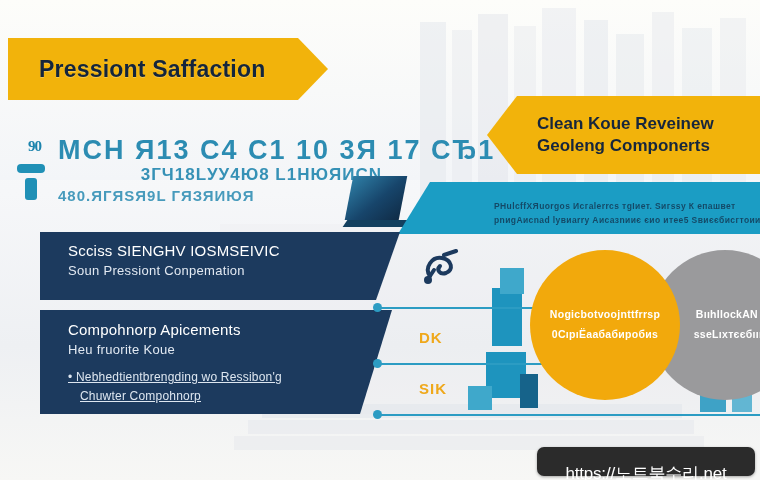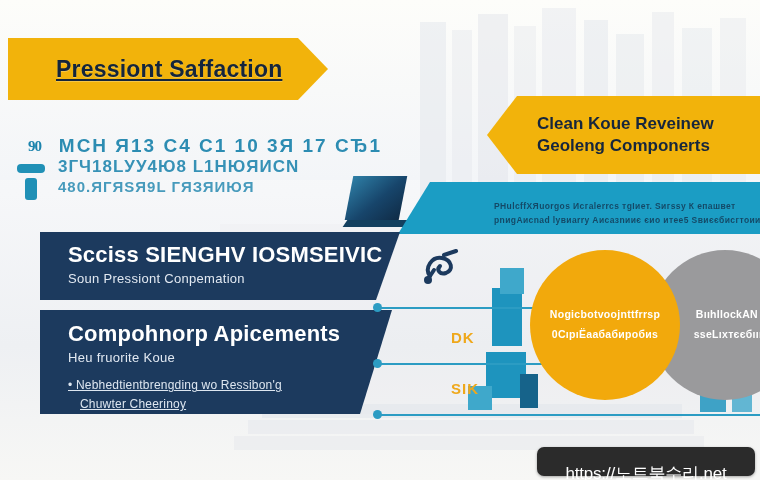--- a/index.html
+++ b/index.html
@@ -20,24 +20,23 @@
   .ghost-soft{position:absolute;background:#eaecef;opacity:.7;}
 
   
   .banner-left{
     position:absolute;left:8px;top:38px;width:320px;height:62px;
     background:#F2B30B;
     clip-path:polygon(0 0, 290px 0, 320px 31px, 290px 62px, 0 62px);
     display:flex;align-items:center;
   }
   .banner-left-title{
-    margin-left:48px;color:#14253c;font-size:23px;font-weight:bold;
+    margin-left:31px;color:#14253c;font-size:23px;font-weight:bold;
     letter-spacing:.2px;white-space:nowrap;
     text-shadow:0 1px 0 rgba(255,255,255,.25);
-    text-decoration:underline;
   }
 
   
   .banner-right{
     position:absolute;left:487px;top:96px;width:273px;height:78px;
     background:#F2B30B;
     clip-path:polygon(30px 0, 273px 0, 273px 78px, 30px 78px, 0 39px);
     display:flex;flex-direction:column;justify-content:center;
   }
   .banner-right-l1,.banner-right-l2{
@@ -56,22 +55,22 @@
     border-radius:4px;background:#2090B6;
   }
   .stat-icon-b{
     position:absolute;left:13px;top:42px;width:12px;height:22px;
     border-radius:3px;background:#2090B6;
   }
   .stat-line{
     color:#1C84AD;white-space:nowrap;font-weight:bold;
     margin-left:46px;
   }
-  .sl1{font-size:19px;letter-spacing:2px;line-height:1.05;opacity:.92;text-align:right;}
-  .sl2{font-size:17px;letter-spacing:1px;line-height:1.25;opacity:.88;}
+  .sl1{font-size:27px;letter-spacing:2px;line-height:1.05;opacity:.92;text-align:right;}
+  .sl2{font-size:17px;letter-spacing:1px;line-height:1.25;opacity:.88;text-align:right;}
   .sl3{font-size:15px;letter-spacing:1px;line-height:1.30;opacity:.80;}
 
   
   .laptop{position:absolute;left:345px;top:176px;width:62px;height:52px;}
   .laptop-screen{
     position:absolute;left:4px;top:0;width:54px;height:44px;
     background:linear-gradient(135deg,#2e7fa6 0%,#17456b 55%,#102c47 100%);
     transform:skewX(-11deg);
   }
   .laptop-base{
@@ -99,21 +98,21 @@
     left:40px;top:232px;width:360px;height:68px;
     clip-path:polygon(0 0, 360px 0, 336px 68px, 0 68px);
     padding:10px 0 0 0;
   }
   .panel-b{
     left:40px;top:310px;width:360px;height:104px;
     clip-path:polygon(0 0, 352px 0, 320px 104px, 0 104px);
     padding:11px 0 0 0;
   }
   .panel-title{
-    margin-left:28px;font-size:22px;font-weight:bold;white-space:nowrap;
+    margin-left:28px;font-size:15px;font-weight:normal;white-space:nowrap;
     letter-spacing:.2px;line-height:1.2;
   }
   .panel-sub{
     margin-left:28px;margin-top:3px;font-size:13px;font-weight:normal;
     color:#e2e9f2;white-space:nowrap;letter-spacing:.3px;
   }
   .panel-bullet{
     margin-left:28px;margin-top:11px;font-size:12px;color:#dde6f0;
     line-height:1.55;letter-spacing:.2px;text-decoration:underline;
   }
@@ -121,21 +120,20 @@
 
   
   .conn{position:absolute;height:2px;background:#2C9CC3;}
   .dot{
     position:absolute;width:9px;height:9px;border-radius:50%;
     background:#2C9CC3;
   }
   .mini-label{
     position:absolute;color:#EFA81B;font-size:15px;font-weight:bold;
     letter-spacing:1px;
-    margin-left:32px;
   }
 
   
   .scribble{position:absolute;left:420px;top:246px;width:42px;height:40px;}
 
   
   .circle{
     position:absolute;border-radius:50%;
     display:flex;flex-direction:column;align-items:center;justify-content:center;
   }
@@ -238,21 +236,21 @@
   <div class="panel panel-a">
     <div class="panel-title">Scciss SIENGHV IOSMSEIVIC</div>
     <div class="panel-sub">Soun Pressiont Conpemation</div>
   </div>
 
   <div class="panel panel-b">
     <div class="panel-title">Compohnorp Apicements</div>
     <div class="panel-sub">Heu fruorite Koue</div>
     <div class="panel-bullet">
       <span>•  Nebhedtientbrengding wo Ressibon'g</span>
-      <span class="b2">Chuwter Cheerinoy</span>
+      <span class="b2">Chuwter Compohnorp</span>
     </div>
   </div>
 
   <div class="dot" style="left:373px;top:303px;"></div>
   <div class="conn" style="left:381px;top:307px;width:379px;"></div>
 
   <div class="dot" style="left:373px;top:359px;"></div>
   <div class="conn" style="left:381px;top:363px;width:379px;"></div>
 
   <div class="dot" style="left:373px;top:410px;"></div>

